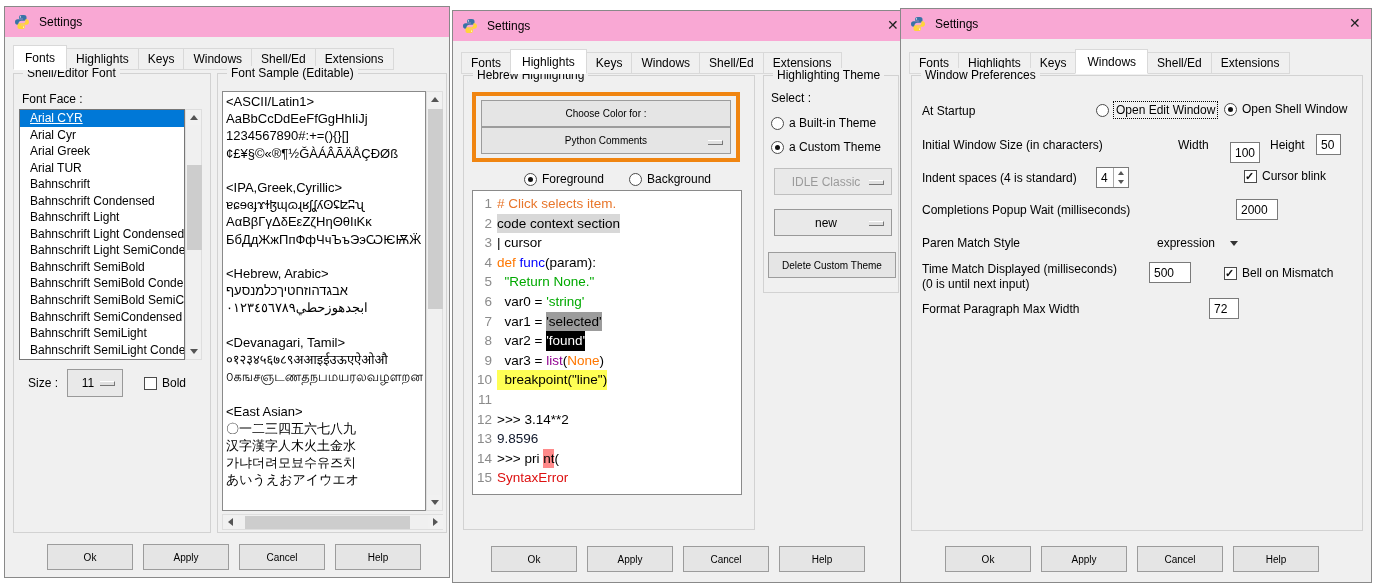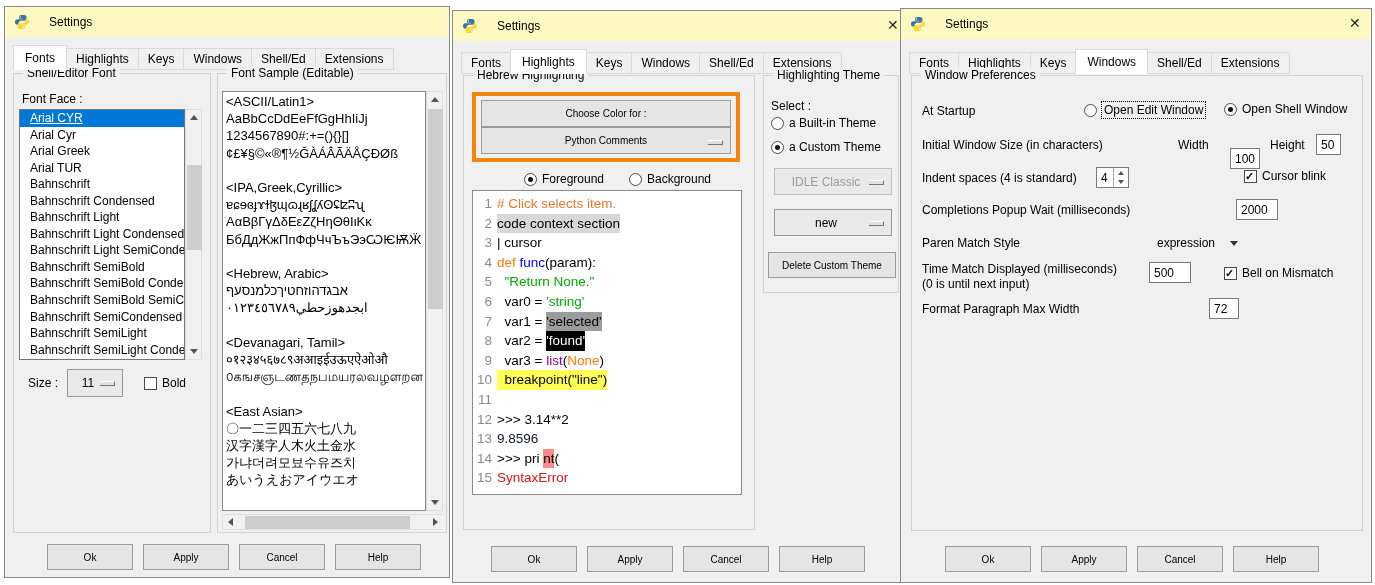--- a/index.html
+++ b/index.html
@@ -1,19 +1,19 @@
 <!DOCTYPE html>
 <html><head>
 <meta charset="utf-8">
 <style>
   html,body{margin:0;padding:0}
   body{width:1375px;height:585px;position:relative;background:#ffffff;
        font-family:"Liberation Sans",sans-serif;overflow:hidden;color:#000}
   .window{position:absolute;background:#f0f0f0;border:1px solid #898989;box-sizing:border-box}
-  .titlebar{height:30px;background:#fef9c3;display:flex;align-items:center;padding-left:9px;gap:19px;position:relative}
+  .titlebar{height:30px;background:#f9a8d4;display:flex;align-items:center;padding-left:9px;gap:9px;position:relative}
   .title{font-size:12px}
   .close-x{position:absolute;top:7px;font-size:14px;color:#222;line-height:14px}
   .tabbar{position:absolute;left:8px;display:flex;align-items:flex-end}
   .tab{font-size:12px;background:#f0f0f0;border:1px solid #d9d9d9;padding:3px 9px;margin-right:-1px;white-space:nowrap}
   .tab.active{background:#fff;position:relative;z-index:2;padding:5px 11px 4px;border-bottom-color:#fff}
   .group{position:absolute;border:1px solid #d2d2d2;box-sizing:border-box}
   .glabel{position:absolute;top:-8px;left:9px;background:#f0f0f0;font-size:12px;padding:0 4px;white-space:nowrap}
   .lbl{position:absolute;font-size:12px;white-space:nowrap}
   .btnrow{position:absolute;display:flex;gap:10px}
   .btn{background:#e5e5e5;border:1px solid #9c9c9c;font-size:10px;display:flex;align-items:center;justify-content:center;box-sizing:border-box}
@@ -216,21 +216,21 @@
         <div class="code-line"><span class="ln">11</span></div>
         <div class="code-line"><span class="ln">12</span><span class="seg-normal">&gt;&gt;&gt; 3.14**2</span></div>
         <div class="code-line"><span class="ln">13</span><span class="seg-stdout">9.8596</span></div>
         <div class="code-line"><span class="ln">14</span><span class="seg-normal">&gt;&gt;&gt; pri </span><span class="seg-error">nt</span><span class="seg-normal">(</span></div>
         <div class="code-line"><span class="ln">15</span><span class="seg-stderr">SyntaxError</span></div>
       </div>
   </div>
 
   <div class="group" style="left:310px;top:64px;width:136px;height:218px">
     <span class="glabel">Highlighting Theme</span>
-    <span class="lbl" style="left:7px;top:23px">Select :</span>
+    <span class="lbl" style="left:7px;top:15px">Select :</span>
     <div class="hrow" style="left:7px;top:40px">
       <span class="radio"></span>
       <span>a Built-in Theme</span>
     </div>
     <div class="hrow" style="left:7px;top:64px">
       <span class="radio sel"></span>
       <span>a Custom Theme</span>
     </div>
     <div class="option disabled" style="left:10px;top:92px;width:118px;height:27px">
       <span style="margin-right:14px">IDLE Classic</span>
@@ -268,32 +268,32 @@
       <span class="tab">Keys</span>
       <span class="tab active">Windows</span>
       <span class="tab">Shell/Ed</span>
       <span class="tab">Extensions</span>
     </div>
 
   <div class="group" style="left:10px;top:66px;width:452px;height:456px">
     <span class="glabel">Window Preferences</span>
 
     <span class="lbl" style="left:10px;top:28px">At Startup</span>
-    <div class="hrow" style="left:172px;top:26px">
+    <div class="hrow" style="left:184px;top:26px">
       <span class="radio"></span>
       <span class="focusdot">Open Edit Window</span>
     </div>
     <div class="hrow" style="left:312px;top:26px">
       <span class="radio sel"></span>
       <span>Open Shell Window</span>
     </div>
 
     <span class="lbl" style="left:10px;top:62px">Initial Window Size  (in characters)</span>
     <span class="lbl" style="left:266px;top:62px">Width</span>
-    <div class="tbox" style="left:318px;top:72px;width:30px">100</div>
+    <div class="tbox" style="left:318px;top:66px;width:30px">100</div>
     <span class="lbl" style="left:358px;top:62px">Height</span>
     <div class="tbox" style="left:404px;top:58px;width:25px">50</div>
 
     <span class="lbl" style="left:10px;top:95px">Indent spaces (4 is standard)</span>
     <div class="spin" style="left:184px;top:91px;width:33px">
       <span class="val">4</span>
       <span class="arrows">
           <div>
             <span class="tri-up small"></span>
           </div>

